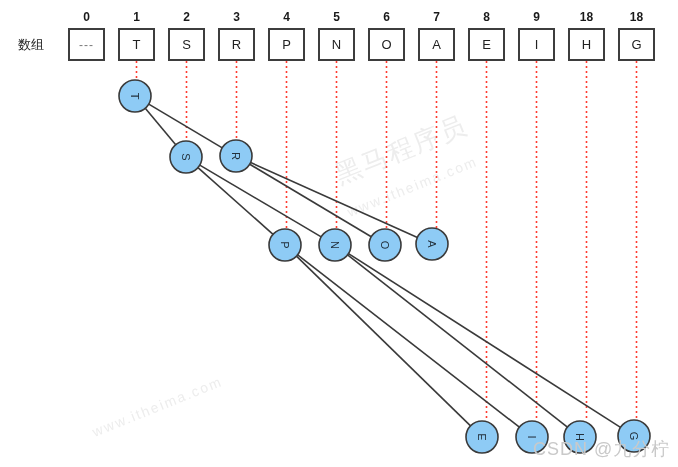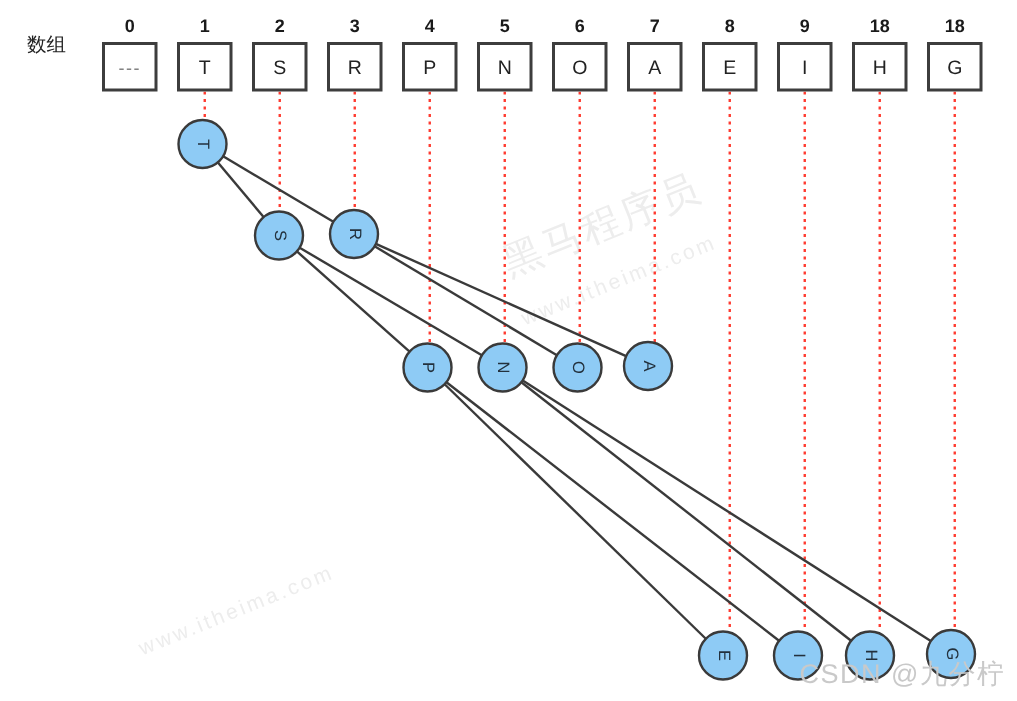--- a/index.html
+++ b/index.html
@@ -134,21 +134,21 @@
       <g>
         <circle cx="580" cy="437" r="16" fill="#8ecbf5" stroke="#3a3a3a" stroke-width="1.6"></circle>
         <text x="580" y="437" text-anchor="middle" dominant-baseline="central" transform="rotate(90 580 437)" class="node-text">H</text>
       </g>
       <g>
         <circle cx="634" cy="436" r="16" fill="#8ecbf5" stroke="#3a3a3a" stroke-width="1.6"></circle>
         <text x="634" y="436" text-anchor="middle" dominant-baseline="central" transform="rotate(90 634 436)" class="node-text">G</text>
       </g>
     </svg>
 
-  <div class="row-label" style="left:18px;top:21px;">数组</div>
+  <div class="row-label" style="left:18px;top:36px;">数组</div>
 
   <div id="array-layer">
       <div class="idx-label" style="left: 66.5px; top: 10px;">0</div>
       <div class="cell ellipsis" style="left: 68px; top: 28px;">---</div>
       <div class="idx-label" style="left: 116.5px; top: 10px;">1</div>
       <div class="cell" style="left: 118px; top: 28px;">T</div>
       <div class="idx-label" style="left: 166.5px; top: 10px;">2</div>
       <div class="cell" style="left: 168px; top: 28px;">S</div>
       <div class="idx-label" style="left: 216.5px; top: 10px;">3</div>
       <div class="cell" style="left: 218px; top: 28px;">R</div>

